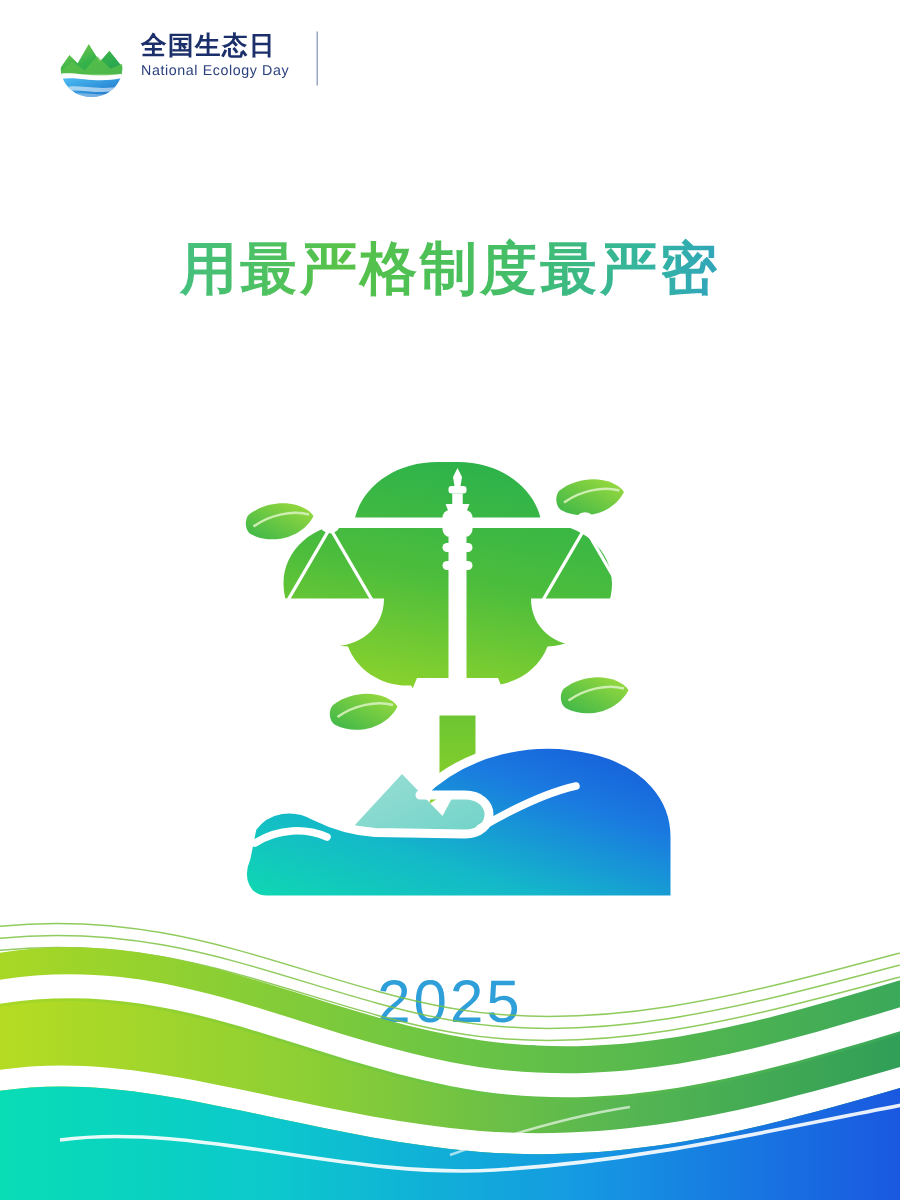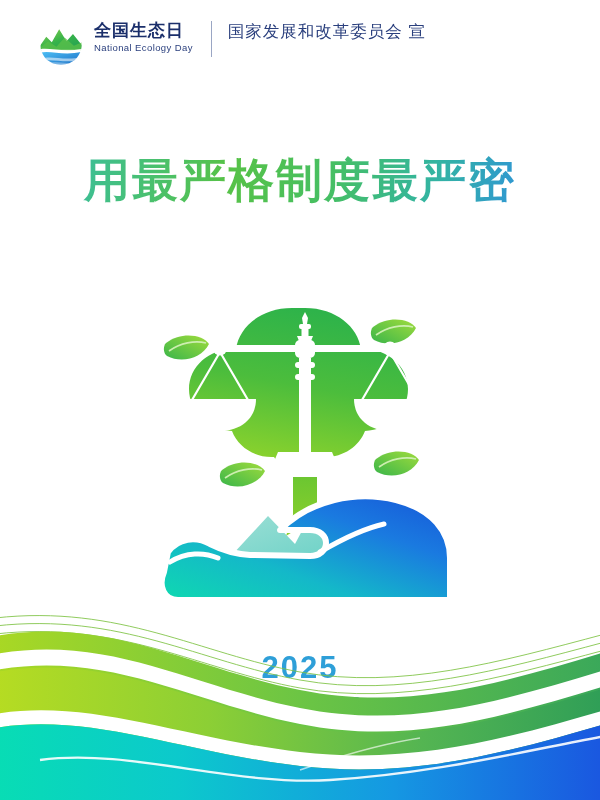--- a/index.html
+++ b/index.html
@@ -67,21 +67,21 @@
 
   
   .title-block {
     position: absolute;
     top: 150px;
     left: 0;
     width: 600px;
     text-align: center;
   }
   .title-line {
-    font-size: 46px;
+    font-size: 38px;
     font-weight: bold;
     letter-spacing: 2px;
     line-height: 60px;
     white-space: nowrap;
     background: linear-gradient(100deg, #2aa9d8 0%, #3fbf8e 16%, #57c247 38%, #46bf63 55%, #33b4a2 72%, #2f8fe0 90%, #2f7fe0 100%);
     -webkit-background-clip: text;
     background-clip: text;
     color: transparent;
     -webkit-text-fill-color: transparent;
   }
@@ -104,22 +104,22 @@
 
   
   .year-block {
     position: absolute;
     top: 648px;
     left: 0;
     width: 600px;
     text-align: center;
   }
   .year {
-    font-size: 31px;
-    font-weight: bold;
+    font-size: 40px;
+    font-weight: normal;
     color: #2e9fd8;
     letter-spacing: 2px;
     line-height: 40px;
   }
   .year-sub {
     margin-top: 6px;
     font-size: 13px;
     color: #2e86c8;
     letter-spacing: 1px;
     word-spacing: 6px;
@@ -173,21 +173,20 @@
       </svg>
     </span>
 
     <span class="logo-text">
       <span class="logo-cn">全国生态日</span>
       <span class="logo-en">National Ecology Day</span>
     </span>
 
     <span class="header-divider"></span>
 
-    <span class="header-org">国家发展和改革委员会 宣</span>
   </div>
 
   <div class="title-block">
     <div class="title-line l1">用最严格制度最严密</div>
   </div>
 
   <div class="illustration">
     <svg viewBox="0 0 290 300" xmlns="http://www.w3.org/2000/svg">
       <defs>
         <linearGradient id="gCanopy" x1="0.5" y1="0" x2="0.25" y2="1">

